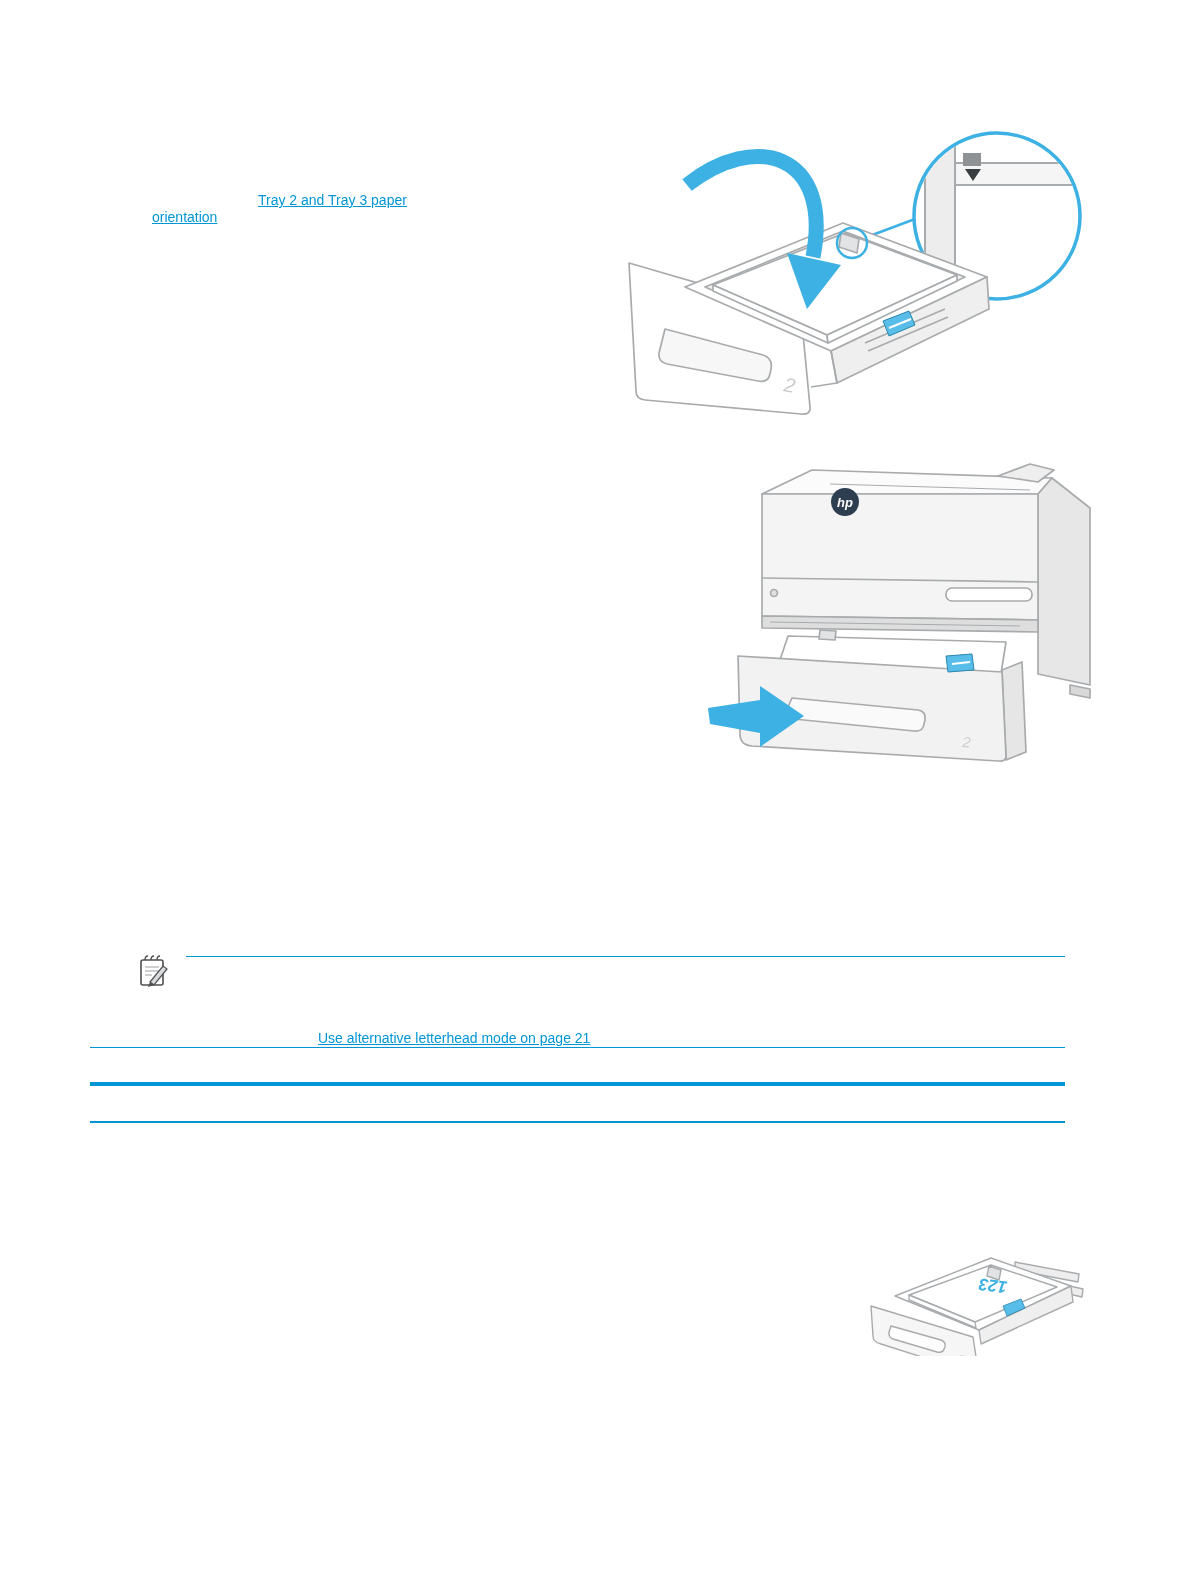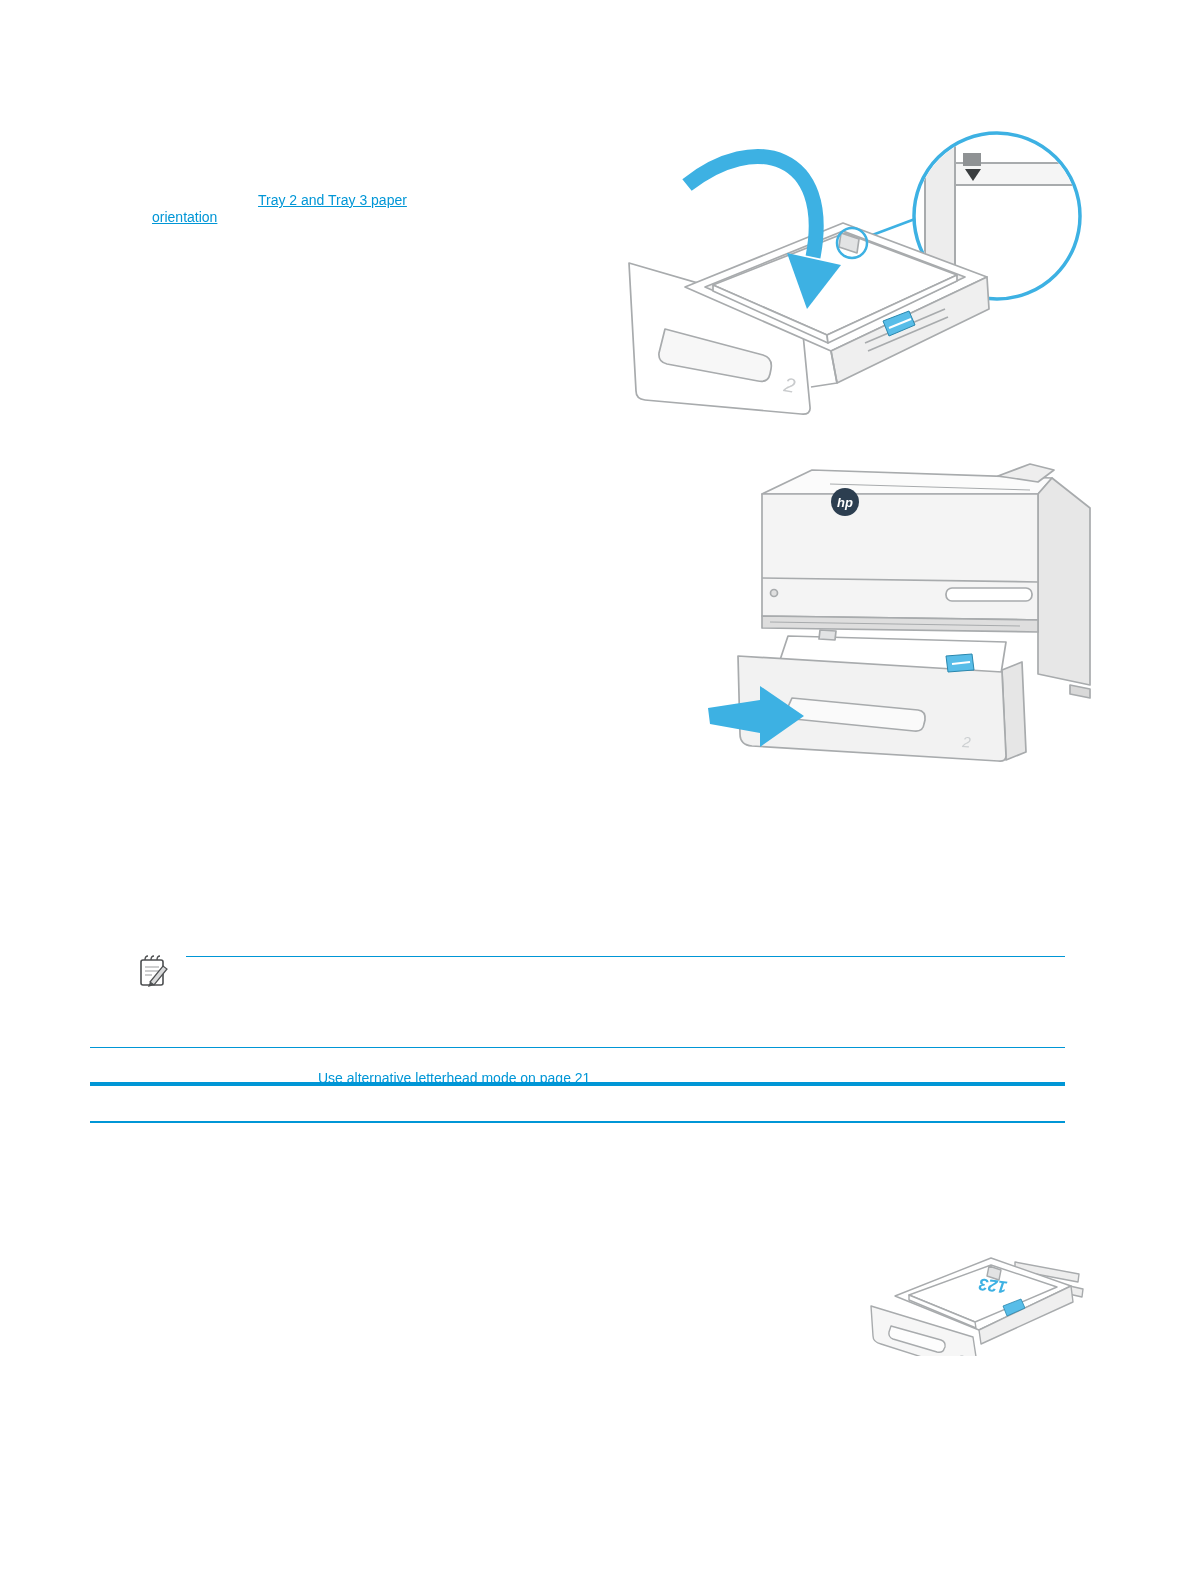--- a/index.html
+++ b/index.html
@@ -129,21 +129,21 @@
   <div class="rule thin" style="left:186px;top:956px;width:879px;"></div>
 
   <svg class="note-icon" viewBox="0 0 34 36">
     <rect x="5" y="7" width="22" height="25" rx="2" fill="#ffffff" stroke="#4d4f51" stroke-width="1.6"></rect>
     <path d="M9 7 Q9 3 12 3 M15 7 Q15 3 18 3 M21 7 Q21 3 24 3" fill="none" stroke="#4d4f51" stroke-width="1.4"></path>
     <path d="M9 14 H23 M9 18 H23 M9 22 H16" stroke="#9b9d9f" stroke-width="1.2"></path>
     <polygon points="14,29 27,13 31,16 18,32" fill="#d9dadb" stroke="#4d4f51" stroke-width="1.2"></polygon>
     <polygon points="14,29 18,32 12,34" fill="#4d4f51"></polygon>
   </svg>
 
-  <div class="link" style="left:318px;top:1030px;margin-top:40px;">Use alternative letterhead mode on page 21</div>
+  <div class="link" style="left:318px;top:1030px;">Use alternative letterhead mode on page 21</div>
 
   <div class="rule thin" style="left:90px;top:1047px;width:975px;"></div>
 
   <div class="rule" style="left:90px;top:1082px;width:975px;height:4px;"></div>
   <div class="rule" style="left:90px;top:1121px;width:975px;height:2px;"></div>
 
   <svg class="illus" style="left:865px;top:1240px;width:220px;height:140px;" viewBox="0 0 220 140">
     <g fill="#ffffff" stroke="#a8abad" stroke-width="1.4" stroke-linejoin="round">
 
       <path d="M150 22 L214 34 L213 42 L150 30 Z" fill="#ededed"></path>

